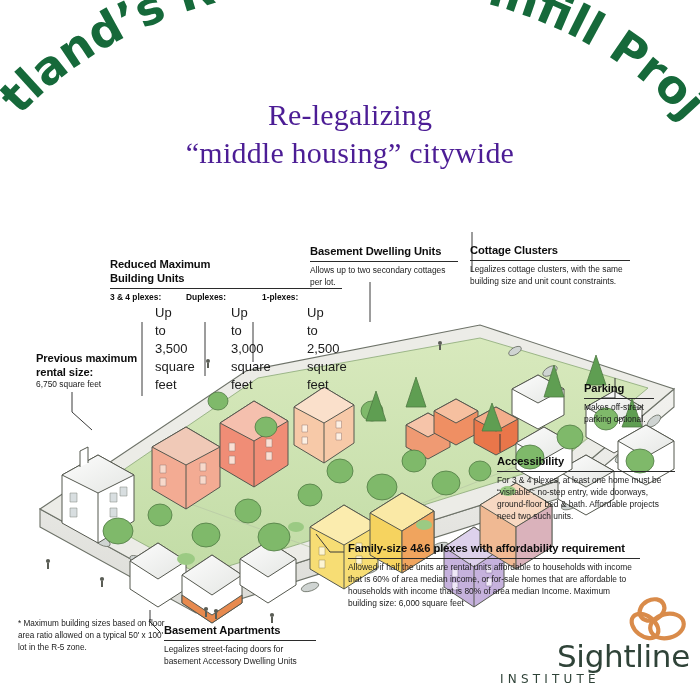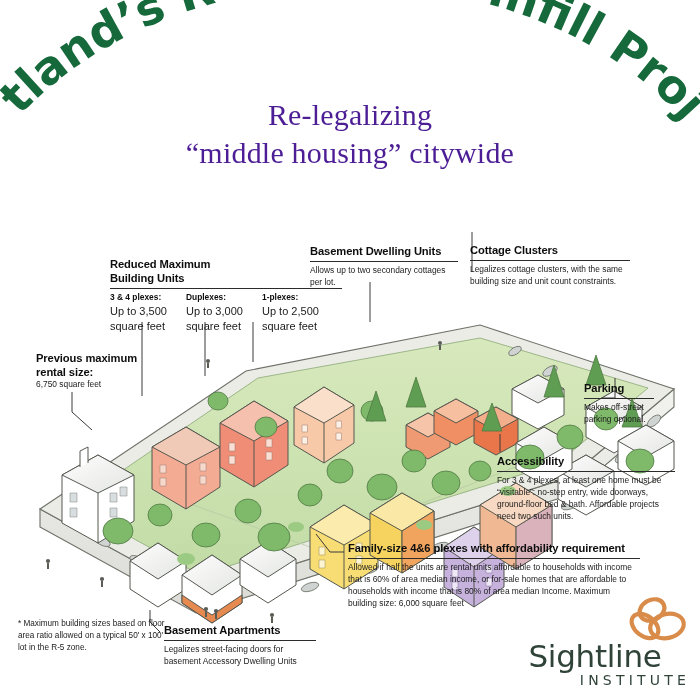--- a/index.html
+++ b/index.html
@@ -27,37 +27,37 @@
     letter-spacing:-.1px;
   }
   .co-rule{border-top:1.4px solid #2b2b2b;margin:2.5px 0 3px 0;}
   .co-body{font-size:8.4px;line-height:1.42;color:#1b1b1b;}
   .co-plain .co-head{font-weight:bold;}
   .co-plain .co-body{margin-top:0;}
 
   .cols{display:flex;gap:10px;}
   .col{width:66px;}
   .col .ct{font-weight:bold;font-size:8.4px;line-height:1.4;color:#0d0d0d;}
-  .col .cb{font-size:11px;line-height:1.4;color:#1b1b1b;}
+  .col .cb{font-size:13px;line-height:1.4;color:#1b1b1b;margin-left:45px;}
 
   .footnote{
     position:absolute;font-size:8.2px;line-height:1.45;color:#1b1b1b;
   }
   .lead-svg{position:absolute;overflow:visible;}
 
   
   .logo{position:absolute;left:500px;top:600px;width:190px;height:100px;}
   .logo-word{
-    position:absolute;left:0;top:38px;width:190px;text-align:center;
+    position:absolute;left:0;top:38px;width:190px;text-align:right;
     font-size:31px;font-weight:normal;color:#2f4338;letter-spacing:-0.3px;
     font-family:"DejaVu Sans", sans-serif;
   }
   .logo-sub{
-    position:absolute;left:0;top:72px;width:190px;text-align:right;
-    font-size:14px;color:#2f4338;letter-spacing:4.2px;
+    position:absolute;left:0;top:72px;width:190px;
+    font-size:12px;color:#2f4338;letter-spacing:4.2px;
     font-family:"DejaVu Sans", sans-serif;
   }
 </style>
 </head>
 <body>
 
 <div id="stage">
 
   <svg class="arc-title" viewBox="0 0 700 125">
     <defs>

